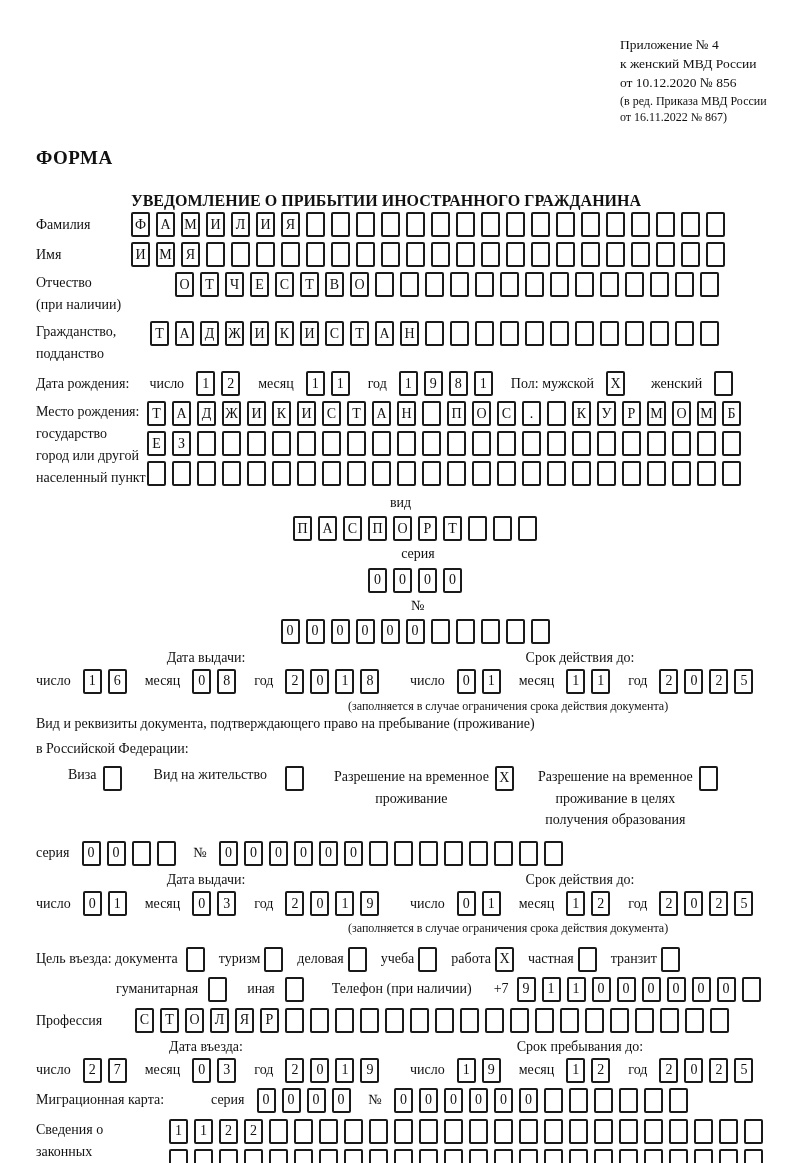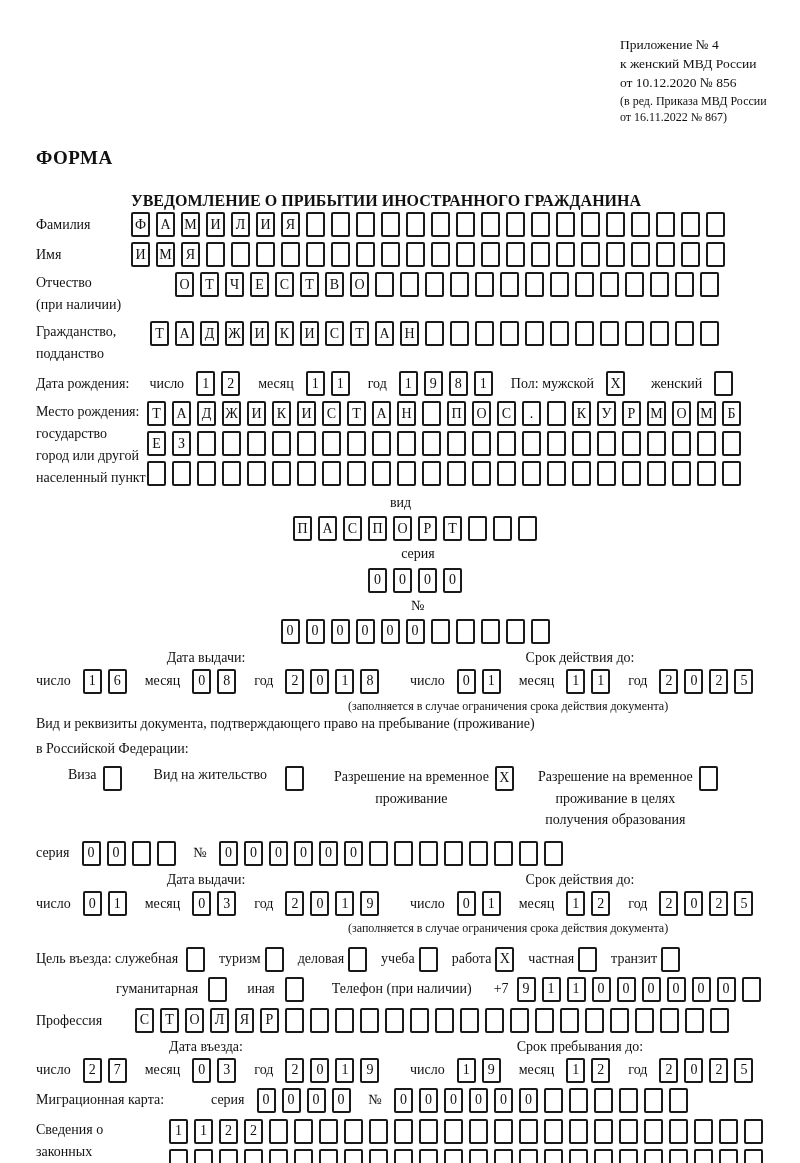--- a/index.html
+++ b/index.html
@@ -504,21 +504,21 @@
             <span class="cell">2</span>
             <span class="cell">5</span>
           </span>
       </div>
       <div class="smallnote">(заполняется в случае ограничения срока действия документа)</div>
     </div>
   </div>
 
   <div class="goal">
     <span class="pair">
-      <span>Цель въезда: служебная</span>
+      <span>Цель въезда: документа</span>
       <span class="cells" style="margin-left:4px">
           <span class="cell"></span>
         </span>
     </span>
     <span class="pair">
       <span>туризм</span>
       <span class="cells">
           <span class="cell"></span>
         </span>
     </span>

